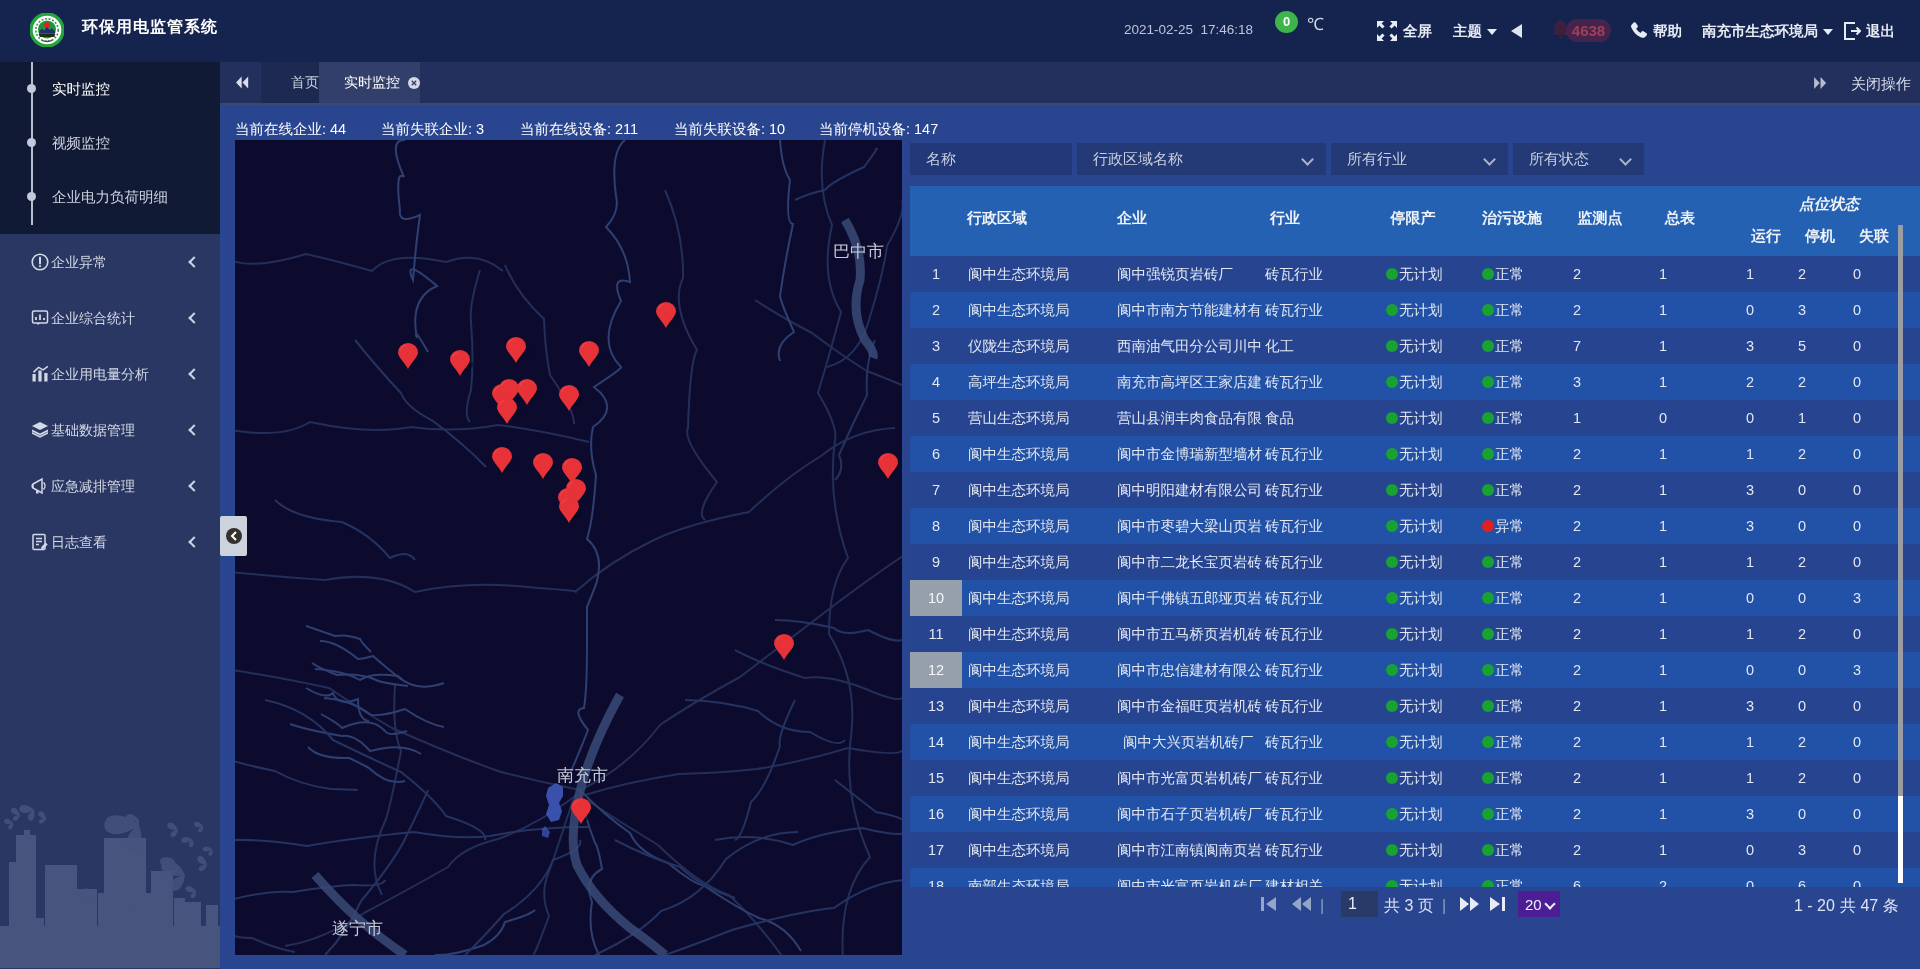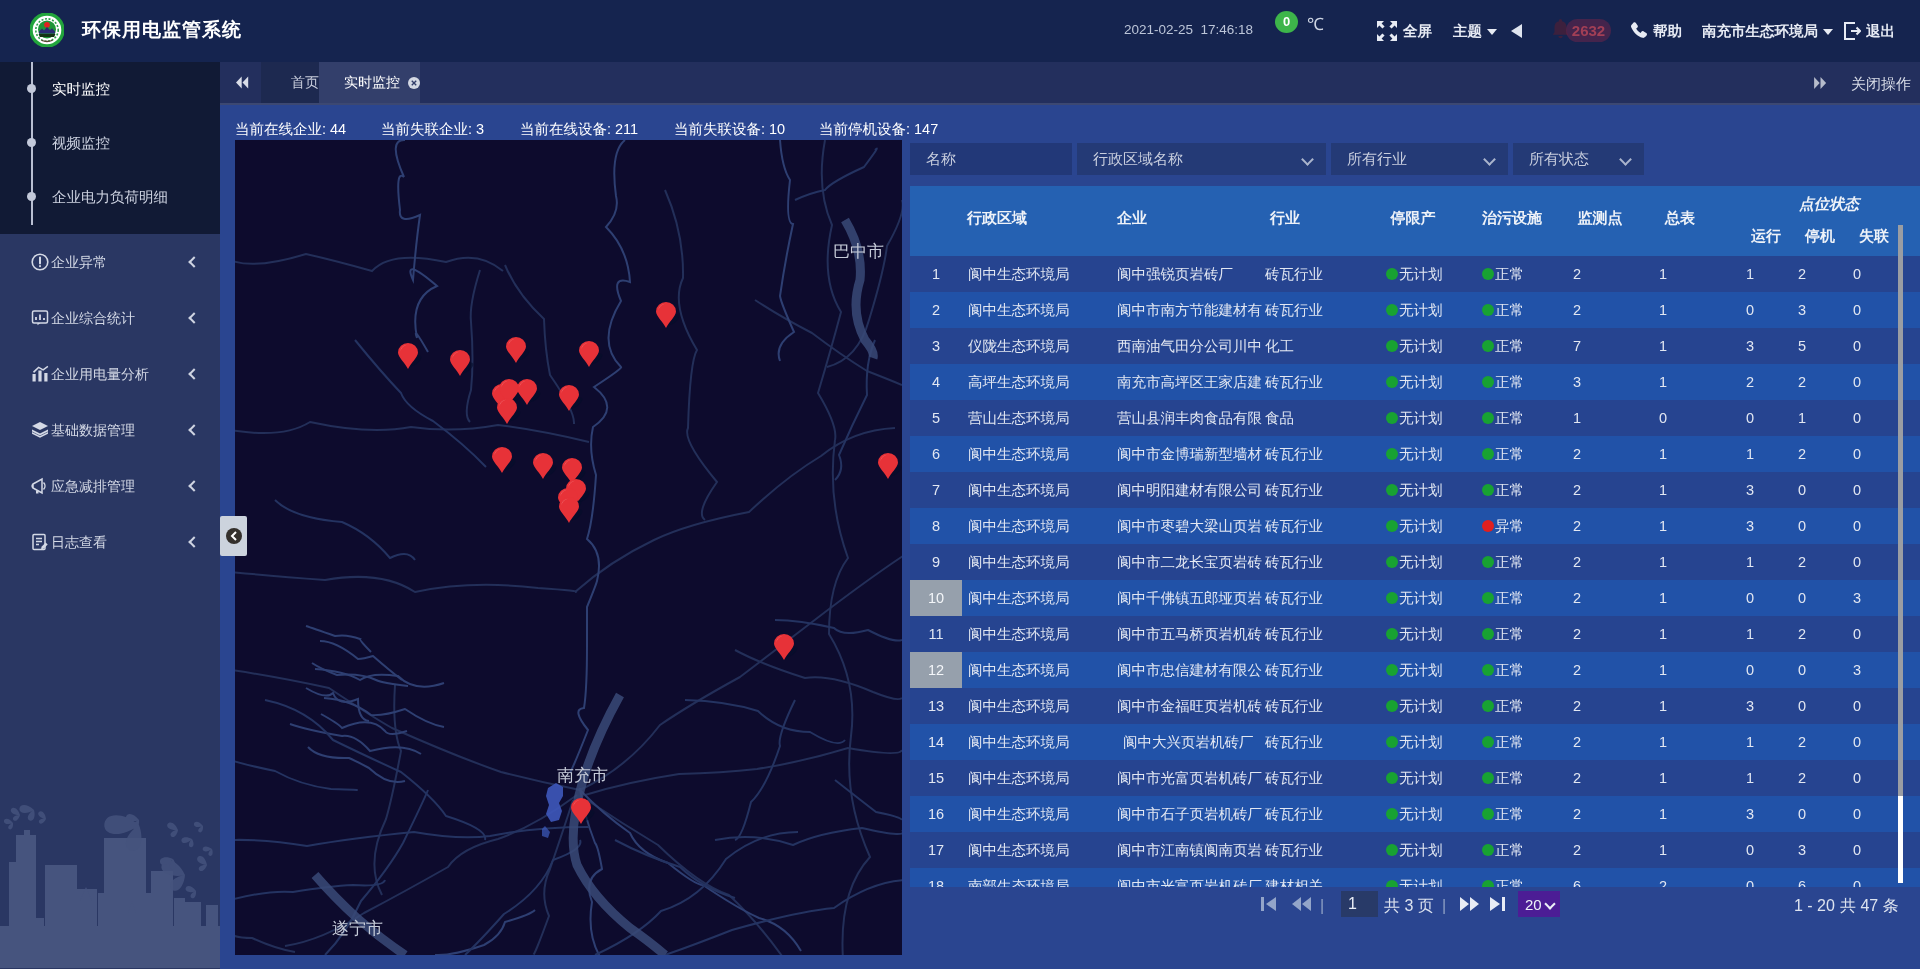--- a/index.html
+++ b/index.html
@@ -1,21 +1,21 @@
 <!DOCTYPE html>
 <html lang="zh"><head>
 <meta charset="utf-8">
 <title>环保用电监管系统</title>
 <style>
   * { margin:0; padding:0; box-sizing:border-box; }
   html,body { width:1920px; height:969px; overflow:hidden; background:#2a4590; font-family:"Liberation Sans",sans-serif; }
   .abs { position:absolute; }
   
   #header { position:absolute; left:0; top:0; width:1920px; height:62px; background:#15244f; z-index:30; }
-  #header .title { position:absolute; left:82px; top:17px; font-size:19px; font-weight:bold; color:#ffffff; letter-spacing:1px; }
+  #header .title { position:absolute; left:82px; top:17px; font-size:16px; font-weight:bold; color:#ffffff; letter-spacing:1px; }
   #header .date { position:absolute; left:1124px; top:22px; font-size:13.5px; color:#bcc5d8; }
   #tempbadge { position:absolute; left:1275px; top:11px; width:23px; height:22px; border-radius:50%; background:#3db54a; color:#fff; font-size:13px; font-weight:bold; text-align:center; line-height:22px; }
   #header .celsius { position:absolute; left:1307px; top:12px; font-size:17px; color:#cdd4e2; }
   .hnav { position:absolute; top:0; height:62px; line-height:62px; color:#e7ebf4; font-size:14.5px; font-weight:bold; white-space:nowrap; }
   .caretdown { display:inline-block; width:0; height:0; border-left:5px solid transparent; border-right:5px solid transparent; border-top:6px solid #e7ebf4; vertical-align:middle; margin-left:5px; }
   #badge2632 { position:absolute; left:1566px; top:19px; width:45px; height:23px; border-radius:12px; background:rgba(165,35,70,0.33); color:#a23f56; font-size:15px; font-weight:bold; text-align:center; line-height:23px; }
   
   #sidebar { position:absolute; left:0; top:62px; width:220px; height:907px; background:#2a3763; overflow:hidden; z-index:20; }
   .mitem { position:relative; height:56px; line-height:56px; color:#d4d9e6; font-size:14px; }
   .mitem .mtext { position:absolute; left:51px; top:0; }
@@ -88,21 +88,21 @@
     <path d="M0 20 v-7 l2.4 2.4 3-3 2.2 2.2 -3 3 L7 20z"></path>
     <path d="M20 20 h-7 l2.4-2.4 -3-3 2.2-2.2 3 3 L20 13z"></path>
   </svg>
   <div class="hnav" style="left:1403px">全屏</div>
   <div class="hnav" style="left:1453px">主题<span class="caretdown"></span></div>
   <div class="abs" style="left:1511px;top:24px;width:0;height:0;border-top:7px solid transparent;border-bottom:7px solid transparent;border-right:11px solid #dfe4ef;"></div>
   <svg class="abs" style="left:1552px;top:19px" width="17" height="20" viewBox="0 0 17 20" fill="#43203a" opacity="0.85">
     <path d="M8.5 0 a1.6 1.6 0 0 1 1.6 1.6 v0.7 a6 6 0 0 1 4.4 5.8 v5.2 l1.8 2.5 h-15.6 l1.8-2.5 v-5.2 a6 6 0 0 1 4.4-5.8 v-0.7 a1.6 1.6 0 0 1 1.6-1.6z"></path>
     <path d="M6.3 17 h4.4 a2.2 2.2 0 0 1-4.4 0z"></path>
   </svg>
-  <div id="badge2632">2632</div>
+  <div id="badge2632">4638</div>
   <svg class="abs" style="left:1630px;top:22px" width="18" height="18" viewBox="0 0 18 18" fill="#e7ebf4">
     <path d="M3.6 0.6 C4.4 0 5.4 0.1 5.9 0.9 l1.7 2.6 c0.5 0.7 0.3 1.7-0.4 2.3 l-1 0.8 c0.6 1.4 2.7 3.6 4.3 4.3 l0.9-1.1 c0.5-0.7 1.5-0.9 2.3-0.4 l2.6 1.7 c0.8 0.5 0.9 1.6 0.3 2.3 l-1.5 1.7 c-0.7 0.7-1.7 1-2.6 0.7 C7.6 14.6 3.3 10.4 1.2 5.3 0.8 4.4 1.1 3.3 1.9 2.6z"></path>
   </svg>
   <div class="hnav" style="left:1653px">帮助</div>
   <div class="hnav" style="left:1702px">南充市生态环境局<span class="caretdown"></span></div>
   <svg class="abs" style="left:1843px;top:22px" width="18" height="18" viewBox="0 0 18 18" fill="none" stroke="#e7ebf4" stroke-width="2">
     <path d="M12 1 h-10 v16 h10"></path>
     <path d="M8 9 h9 m-3.5-3.5 L17 9 l-3.5 3.5"></path>
   </svg>
   <div class="hnav" style="left:1866px">退出</div>

